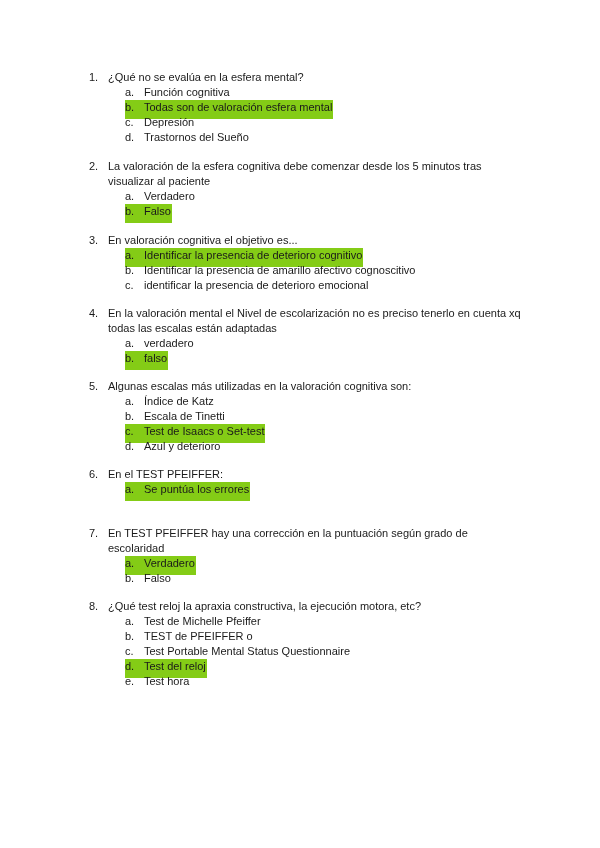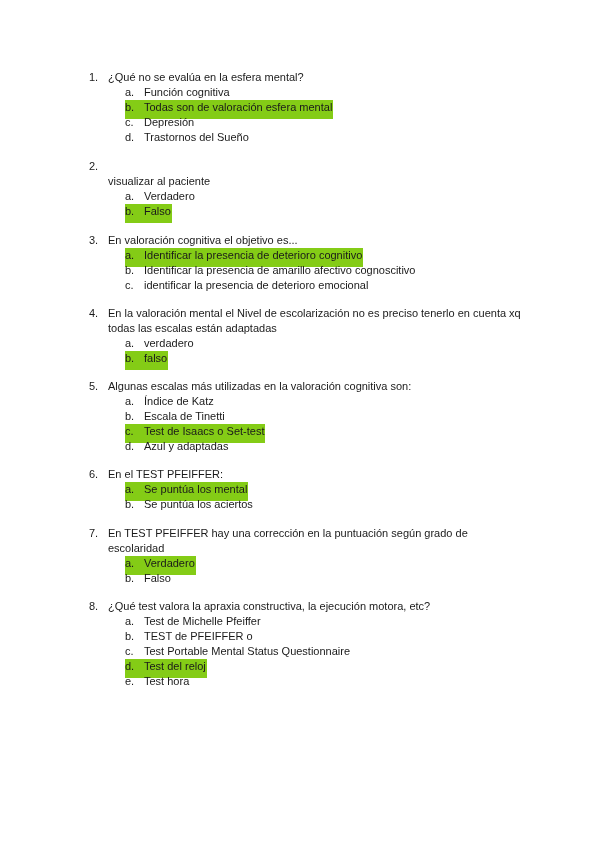--- a/index.html
+++ b/index.html
@@ -37,20 +37,21 @@
         <span class="hl"><span class="letter">c.</span><span>Depresión</span></span>
       </div>
     <div class="opt">
         <span class="hl"><span class="letter">d.</span><span>Trastornos del Sueño</span></span>
       </div>
   </div>
 
   <div class="q" style="top:159px;">
     <div class="qline">
         <span class="qnum">2.</span>
+        <span class="qtext">La valoración de la esfera cognitiva debe comenzar desde los 5 minutos tras</span>
       </div>
     <div class="qline">
         <span class="qtext">visualizar al paciente</span>
       </div>
     <div class="opt">
         <span class="hl"><span class="letter">a.</span><span>Verdadero</span></span>
       </div>
     <div class="opt correct">
         <span class="hl"><span class="letter">b.</span><span>Falso</span></span>
       </div>
@@ -96,34 +97,31 @@
     <div class="opt">
         <span class="hl"><span class="letter">a.</span><span>Índice de Katz</span></span>
       </div>
     <div class="opt">
         <span class="hl"><span class="letter">b.</span><span>Escala de Tinetti</span></span>
       </div>
     <div class="opt correct">
         <span class="hl"><span class="letter">c.</span><span>Test de Isaacs o Set-test</span></span>
       </div>
     <div class="opt">
-        <span class="hl"><span class="letter">d.</span><span>Azul y adaptadas</span></span>
+        <span class="hl"><span class="letter">d.</span><span>Azul y deterioro</span></span>
       </div>
   </div>
 
   <div class="q" style="top:467px;">
     <div class="qline">
         <span class="qnum">6.</span>
         <span class="qtext">En el TEST PFEIFFER:</span>
       </div>
     <div class="opt correct">
-        <span class="hl"><span class="letter">a.</span><span>Se puntúa los mental</span></span>
-      </div>
-    <div class="opt">
-        <span class="hl"><span class="letter">b.</span><span>Se puntúa los aciertos</span></span>
+        <span class="hl"><span class="letter">a.</span><span>Se puntúa los errores</span></span>
       </div>
   </div>
 
   <div class="q" style="top:526px;">
     <div class="qline">
         <span class="qnum">7.</span>
         <span class="qtext">En TEST PFEIFFER hay una corrección en la puntuación según grado de</span>
       </div>
     <div class="qline">
         <span class="qtext">escolaridad</span>
@@ -132,21 +130,21 @@
         <span class="hl"><span class="letter">a.</span><span>Verdadero</span></span>
       </div>
     <div class="opt">
         <span class="hl"><span class="letter">b.</span><span>Falso</span></span>
       </div>
   </div>
 
   <div class="q" style="top:599px;">
     <div class="qline">
         <span class="qnum">8.</span>
-        <span class="qtext">¿Qué test valora la apraxia constructiva, la ejecución motora, etc?</span>
+        <span class="qtext">¿Qué test reloj la apraxia constructiva, la ejecución motora, etc?</span>
       </div>
     <div class="opt">
         <span class="hl"><span class="letter">a.</span><span>Test de Michelle Pfeiffer</span></span>
       </div>
     <div class="opt">
         <span class="hl"><span class="letter">b.</span><span>TEST de PFEIFFER o</span></span>
       </div>
     <div class="opt">
         <span class="hl"><span class="letter">c.</span><span>Test Portable Mental Status Questionnaire</span></span>
       </div>

